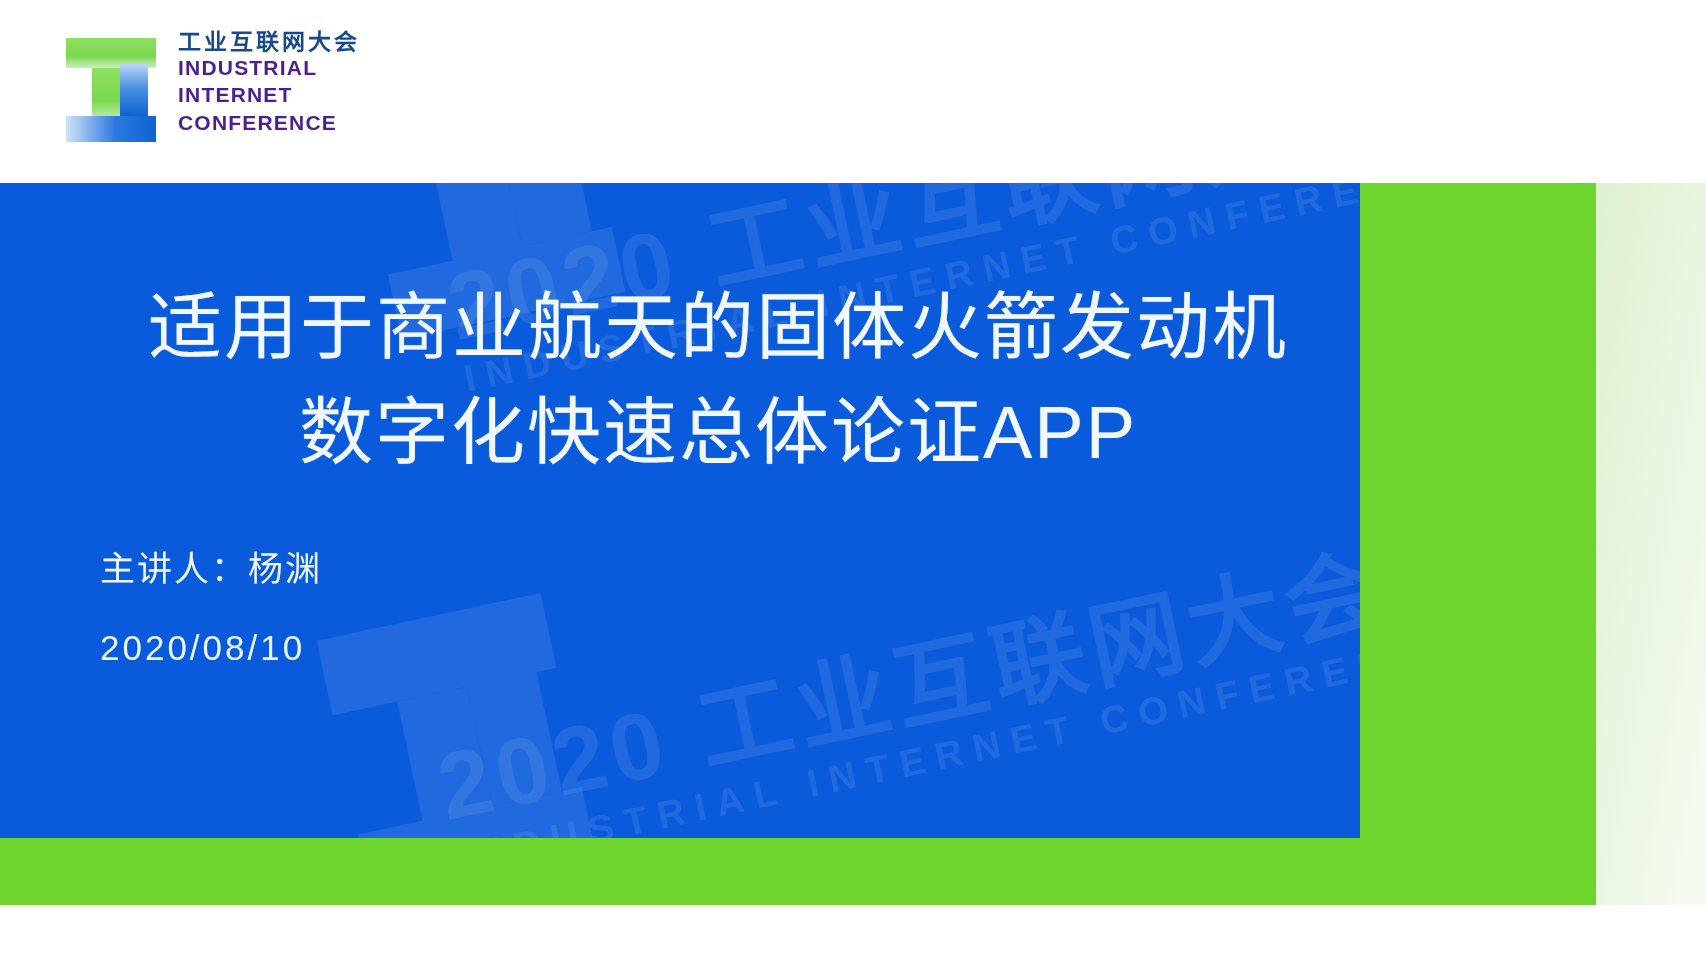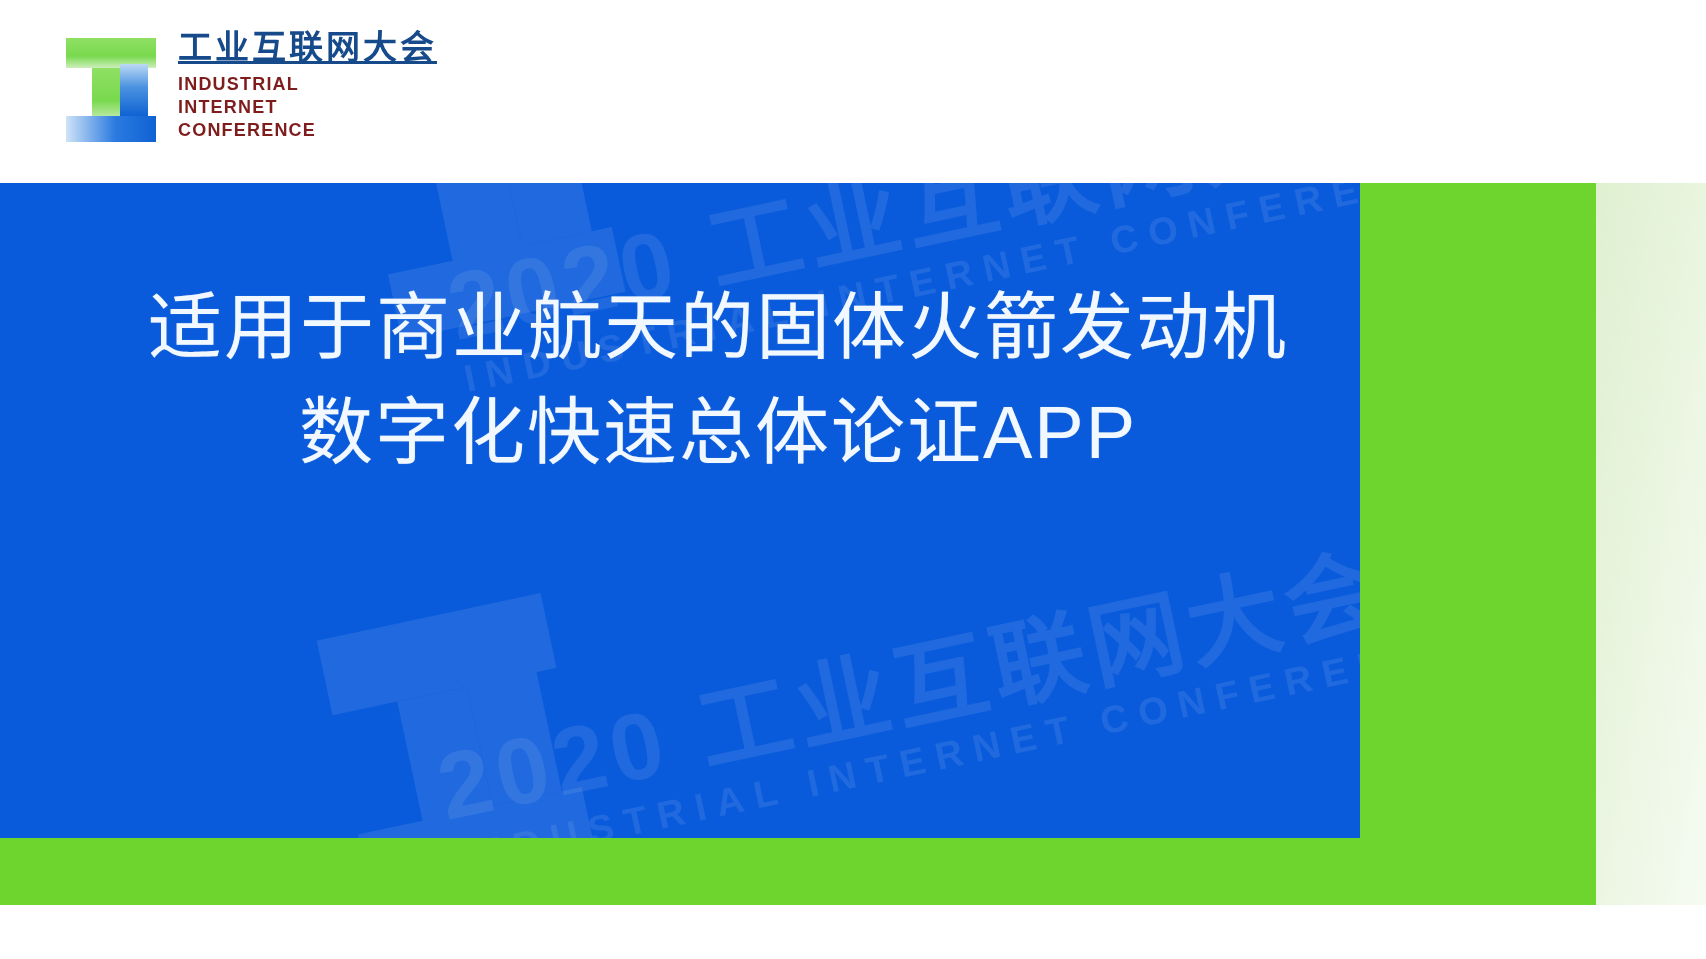--- a/index.html
+++ b/index.html
@@ -15,27 +15,26 @@
   
   .header{position:absolute;left:0;top:0;width:1706px;height:183px;background:#ffffff;}
   .logo-lockup{position:absolute;left:62px;top:26px;display:flex;align-items:flex-start;}
 
   .logo-mark{position:relative;width:98px;height:118px;flex:0 0 auto;}
   .logo-mark svg{display:block;width:98px;height:118px;}
 
   .logo-words{margin-left:18px;padding-top:4px;}
   .logo-cn{
     font-family:"Liberation Sans","DejaVu Sans",sans-serif;
-    font-size:34px;font-weight:700;color:#174a8b;
-    letter-spacing:3px;line-height:1.05;white-space:nowrap;text-decoration:underline;
+    font-size:23px;font-weight:700;color:#174a8b;
+    letter-spacing:3px;line-height:1.05;white-space:nowrap;
   }
   .logo-en{
-    margin-top:7px;
     font-family:"Liberation Sans","DejaVu Sans",sans-serif;
-    font-size:18px;font-weight:700;color:#7f1d1d;
+    font-size:21px;font-weight:700;color:#4c1d95;
     letter-spacing:1.2px;line-height:1.30;white-space:nowrap;
   }
 
   
   .green-right{position:absolute;left:1360px;top:183px;width:236px;height:722px;background:#6ed42e;}
   .green-bottom{position:absolute;left:0px;top:838px;width:1596px;height:67px;background:#6ed42e;}
 
   
   .pale-panel{
     position:absolute;left:1596px;top:183px;width:110px;height:722px;
@@ -167,16 +166,20 @@
         <div class="wm-small">INDUSTRIAL INTERNET CONFERENCE</div>
       </div>
 
     </div>
 
     <div class="title-block">
       <div class="title-line">适用于商业航天的固体火箭发动机</div>
       <div class="title-line">数字化快速总体论证APP</div>
     </div>
 
+    <div class="meta-block">
+      <div class="meta-line">主讲人：杨渊</div>
+      <div class="meta-line date">2020/08/10</div>
+    </div>
 
   </div>
 
 </div>
 
 </body></html>

